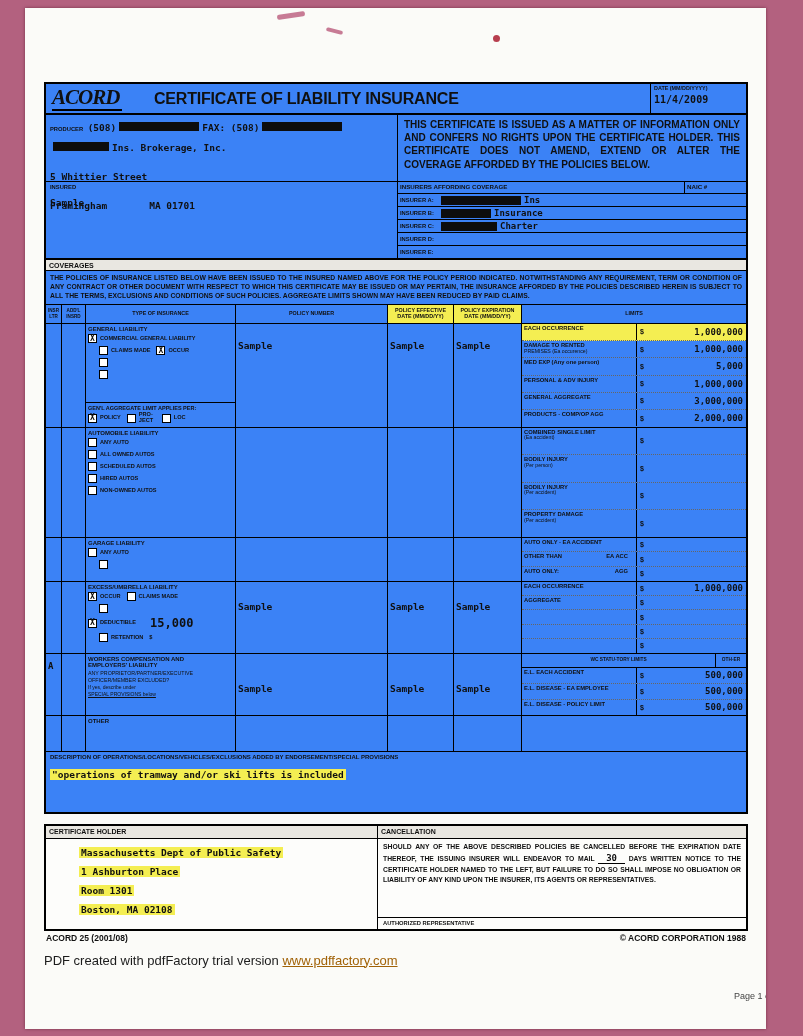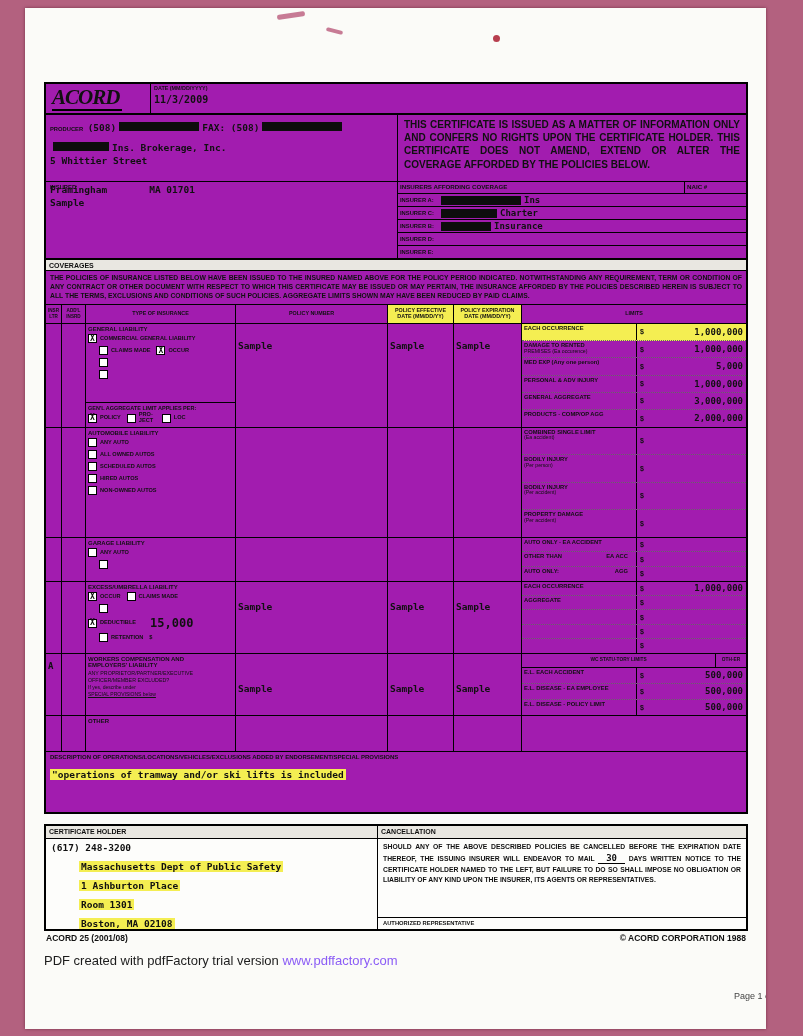--- a/index.html
+++ b/index.html
@@ -10,32 +10,32 @@
   .art-dash1{left:252px;top:5px;width:28px;height:5px;background:#c77b95;transform:rotate(-8deg);border-radius:2px;}
   .art-dash2{left:301px;top:21px;width:17px;height:4px;background:#c77b95;transform:rotate(14deg);border-radius:2px;}
   .art-dot{left:468px;top:27px;width:7px;height:7px;background:#b73e4e;border-radius:50%;}
 
   .typed{font-family:"DejaVu Sans Mono","Liberation Mono",monospace;font-weight:700;font-size:9.5px;}
   .tiny-lbl{font-size:5.8px;font-weight:700;}
   .hl{background:#f4ee52;}
   .redact{display:inline-block;height:9px;background:#0d0d0d;vertical-align:middle;margin:0 3px;}
   .w80{width:80px;} .w56{width:56px;} .w50{width:50px;}
 
-  .form-top{border:2px solid #000;background:#a21caf;}
+  .form-top{border:2px solid #000;background:#3b82f6;}
   .hdr{display:flex;border-bottom:2px solid #000;height:31px;}
   .logo-wrap{width:104px;padding:4px 2px 0 6px;}
   .logo{display:inline-block;font-family:"Liberation Serif",serif;font-style:italic;font-weight:700;font-size:21px;line-height:.95;letter-spacing:-1px;border-bottom:2px solid #000;padding:0 3px 1px 0;}
   .title-wrap{flex:1;font-weight:700;font-size:16px;display:flex;align-items:center;padding-left:4px;letter-spacing:-.2px;}
   .date-wrap{width:96px;border-left:1px solid #000;padding:1px 3px;}
   .date-lbl{font-size:5.4px;font-weight:700;white-space:nowrap;}
   .date-val{margin-top:3px;font-size:10px;}
 
   .row-pn{display:flex;border-bottom:1px solid #000;}
   .producer{width:352px;border-right:1px solid #000;padding:2px 4px 3px;height:66px;}
-  .p-line2{margin-top:2px;} .p-line3{margin-top:0;} .p-line4{margin-top:13px;}
+  .p-line2{margin-top:2px;} .p-line3{margin-top:16px;} .p-line4{margin-top:13px;}
   .gap-l{margin-left:42px;}
   .notice{flex:1;padding:3px 6px;font-size:10px;font-weight:700;line-height:1.32;text-align:justify;}
 
   .row-ins{display:flex;border-bottom:2px solid #000;}
   .insured{width:352px;border-right:1px solid #000;padding:2px 4px;}
   .ins-val{margin-top:7px;}
   .insurers{flex:1;display:flex;flex-direction:column;height:76px;}
   .insurers-hdr{display:flex;border-bottom:1px solid #000;height:12px;font-size:6.2px;font-weight:700;}
   .ih-title{flex:1;padding:1px 2px;}
   .ih-naic{width:62px;border-left:1px solid #000;padding:1px 2px;}
@@ -105,41 +105,42 @@
   .holder-lines{margin-left:28px;}
   .holder-lines>div{margin-bottom:1px;}
   .holder-lines .hl{padding:0 2px;}
   .hb-right{flex:1;display:flex;flex-direction:column;padding:3px 5px 0;}
   .canc-text{font-size:6.8px;font-weight:700;line-height:1.5;text-align:justify;}
   .days{border-bottom:1px solid #000;padding:0 8px;font-size:9px;}
   .auth-row{margin-top:auto;border-top:1px solid #000;margin-left:-5px;margin-right:-5px;padding:2px 5px 3px;font-size:5.8px;font-weight:700;}
 
   .form-footer{display:flex;justify-content:space-between;margin-top:2px;font-size:8.5px;font-weight:700;padding:0 2px;}
   .pdf-note{margin-top:10px;font-size:13px;color:#1c1c1c;}
-  .pdf-link{color:#8b5cf6;cursor:pointer;}
+  .pdf-link{color:#a16207;text-decoration:underline;cursor:pointer;}
   .page-num{position:absolute;right:-14px;bottom:28px;font-size:9px;color:#444;}
 </style>
 </head>
 <body>
 
 <div class="scan-bg">
 <div class="page">
   <div class="art art-dash1"></div>
   <div class="art art-dash2"></div>
   <div class="art art-dot"></div>
 
   <div class="form-top">
 
     <div class="hdr">
       <div class="logo-wrap">
         <span class="logo">ACORD</span>
       </div>
+      <div class="title-wrap">CERTIFICATE OF LIABILITY INSURANCE</div>
       <div class="date-wrap">
         <div class="date-lbl">DATE (MM/DD/YYYY)</div>
-        <div class="date-val typed">11/3/2009</div>
+        <div class="date-val typed">11/4/2009</div>
       </div>
     </div>
 
     <div class="row-pn">
       <div class="producer">
         <div class="p-line1">
           <span class="tiny-lbl">PRODUCER</span>
           <span class="typed">(508)</span><span class="redact w80"></span><span class="typed">FAX: (508)</span><span class="redact w80"></span>
         </div>
         <div class="p-line2">
@@ -162,28 +163,28 @@
         <div class="insurers-hdr">
           <div class="ih-title">INSURERS AFFORDING COVERAGE</div>
           <div class="ih-naic">NAIC #</div>
         </div>
         <div class="ins-row">
           <span class="ins-lbl">INSURER A:</span>
               <span class="redact w80"></span>
               <span class="typed iv">Ins</span>
         </div>
         <div class="ins-row">
+          <span class="ins-lbl">INSURER B:</span>
+              <span class="redact w50"></span>
+              <span class="typed iv">Insurance</span>
+        </div>
+        <div class="ins-row">
           <span class="ins-lbl">INSURER C:</span>
               <span class="redact w56"></span>
               <span class="typed iv">Charter</span>
-        </div>
-        <div class="ins-row">
-          <span class="ins-lbl">INSURER B:</span>
-              <span class="redact w50"></span>
-              <span class="typed iv">Insurance</span>
         </div>
         <div class="ins-row">
           <span class="ins-lbl">INSURER D:</span>
         </div>
         <div class="ins-row">
           <span class="ins-lbl">INSURER E:</span>
         </div>
       </div>
     </div>
 
@@ -550,21 +551,20 @@
     </div>
   </div>
 
   <div class="bottom-box">
     <div class="bb-hdr">
       <div class="bbh-left">CERTIFICATE HOLDER</div>
       <div class="bbh-right">CANCELLATION</div>
     </div>
     <div class="bb-body">
       <div class="hb-left">
-        <div class="typed holder-phone">(617) 248-3200</div>
         <div class="holder-lines">
           <div><span class="typed hl">Massachusetts Dept of Public Safety</span></div>
           <div><span class="typed hl">1 Ashburton Place</span></div>
           <div><span class="typed hl">Room 1301</span></div>
           <div><span class="typed hl">Boston, MA  02108</span></div>
         </div>
       </div>
       <div class="hb-right">
         <div class="canc-text">
           <span>SHOULD ANY OF THE ABOVE DESCRIBED POLICIES BE CANCELLED BEFORE THE EXPIRATION DATE THEREOF, THE ISSUING INSURER WILL ENDEAVOR TO MAIL</span>

